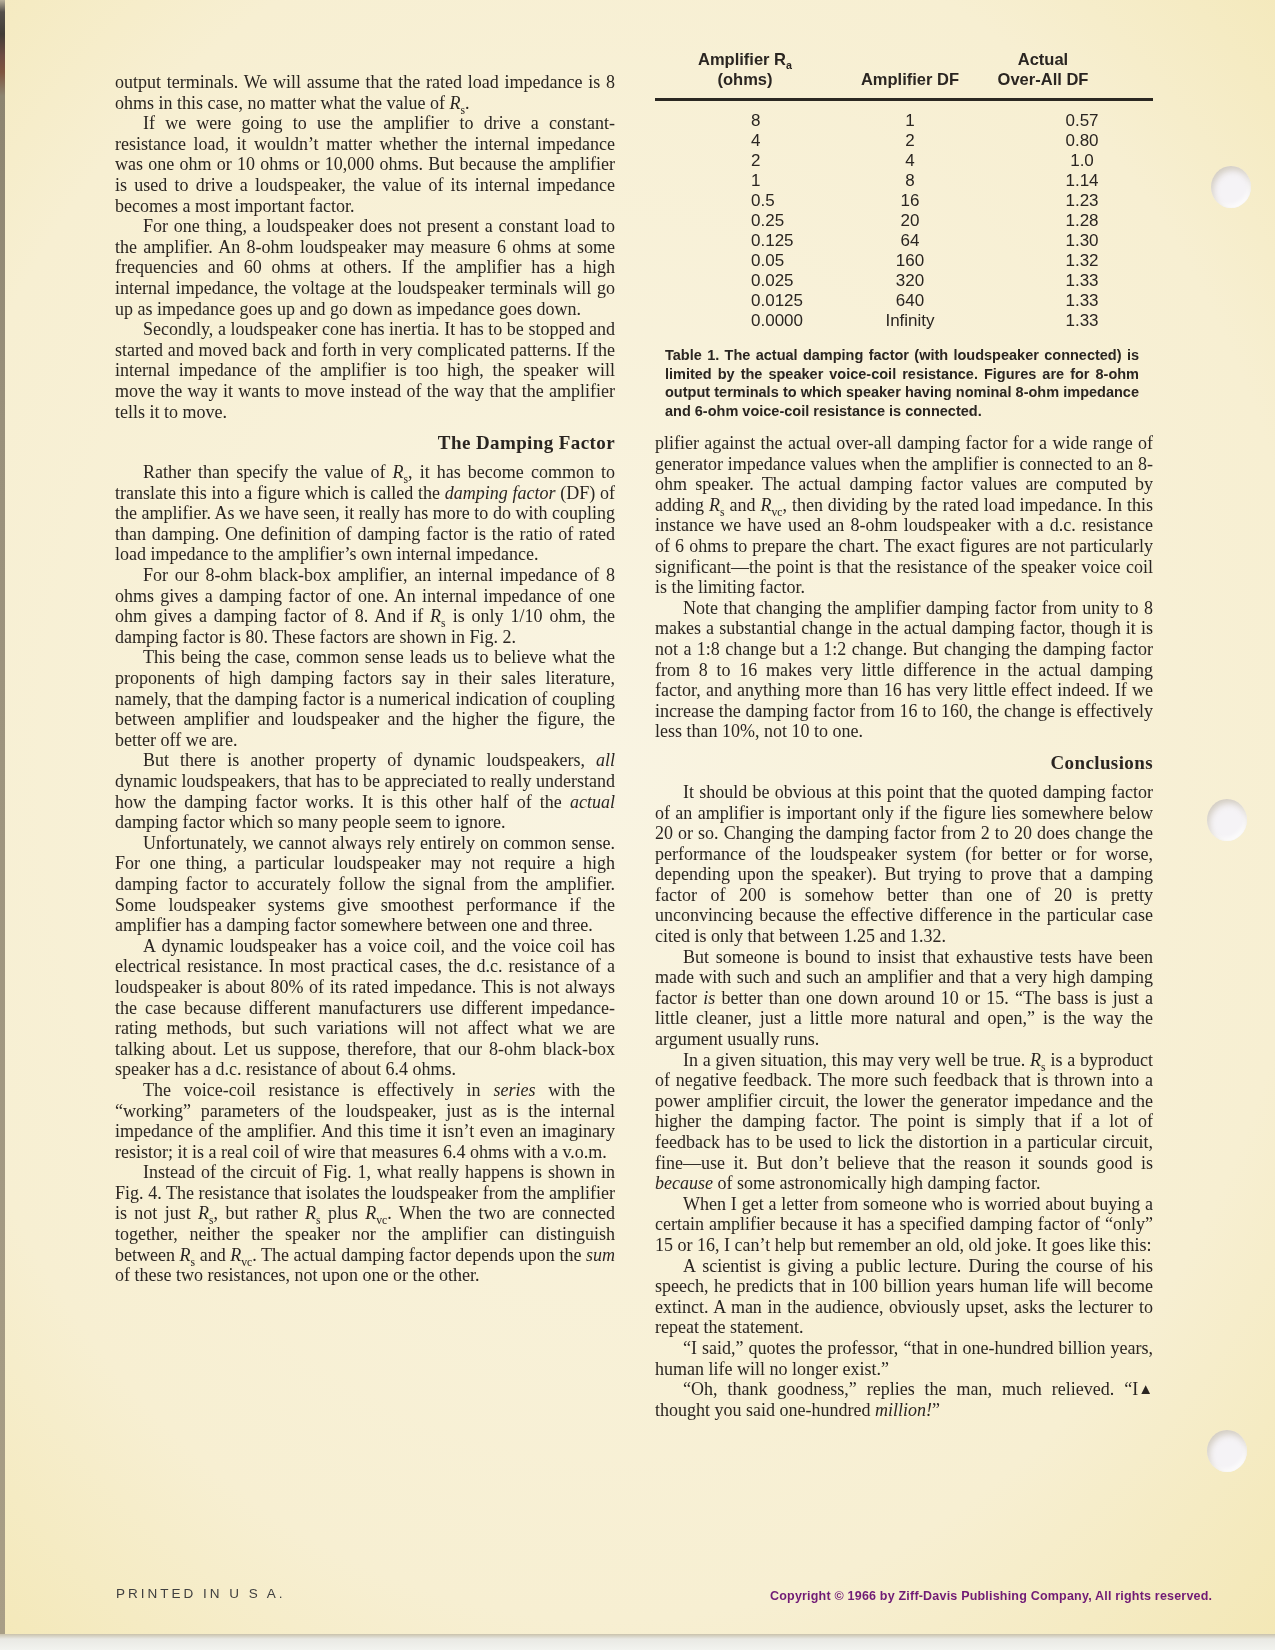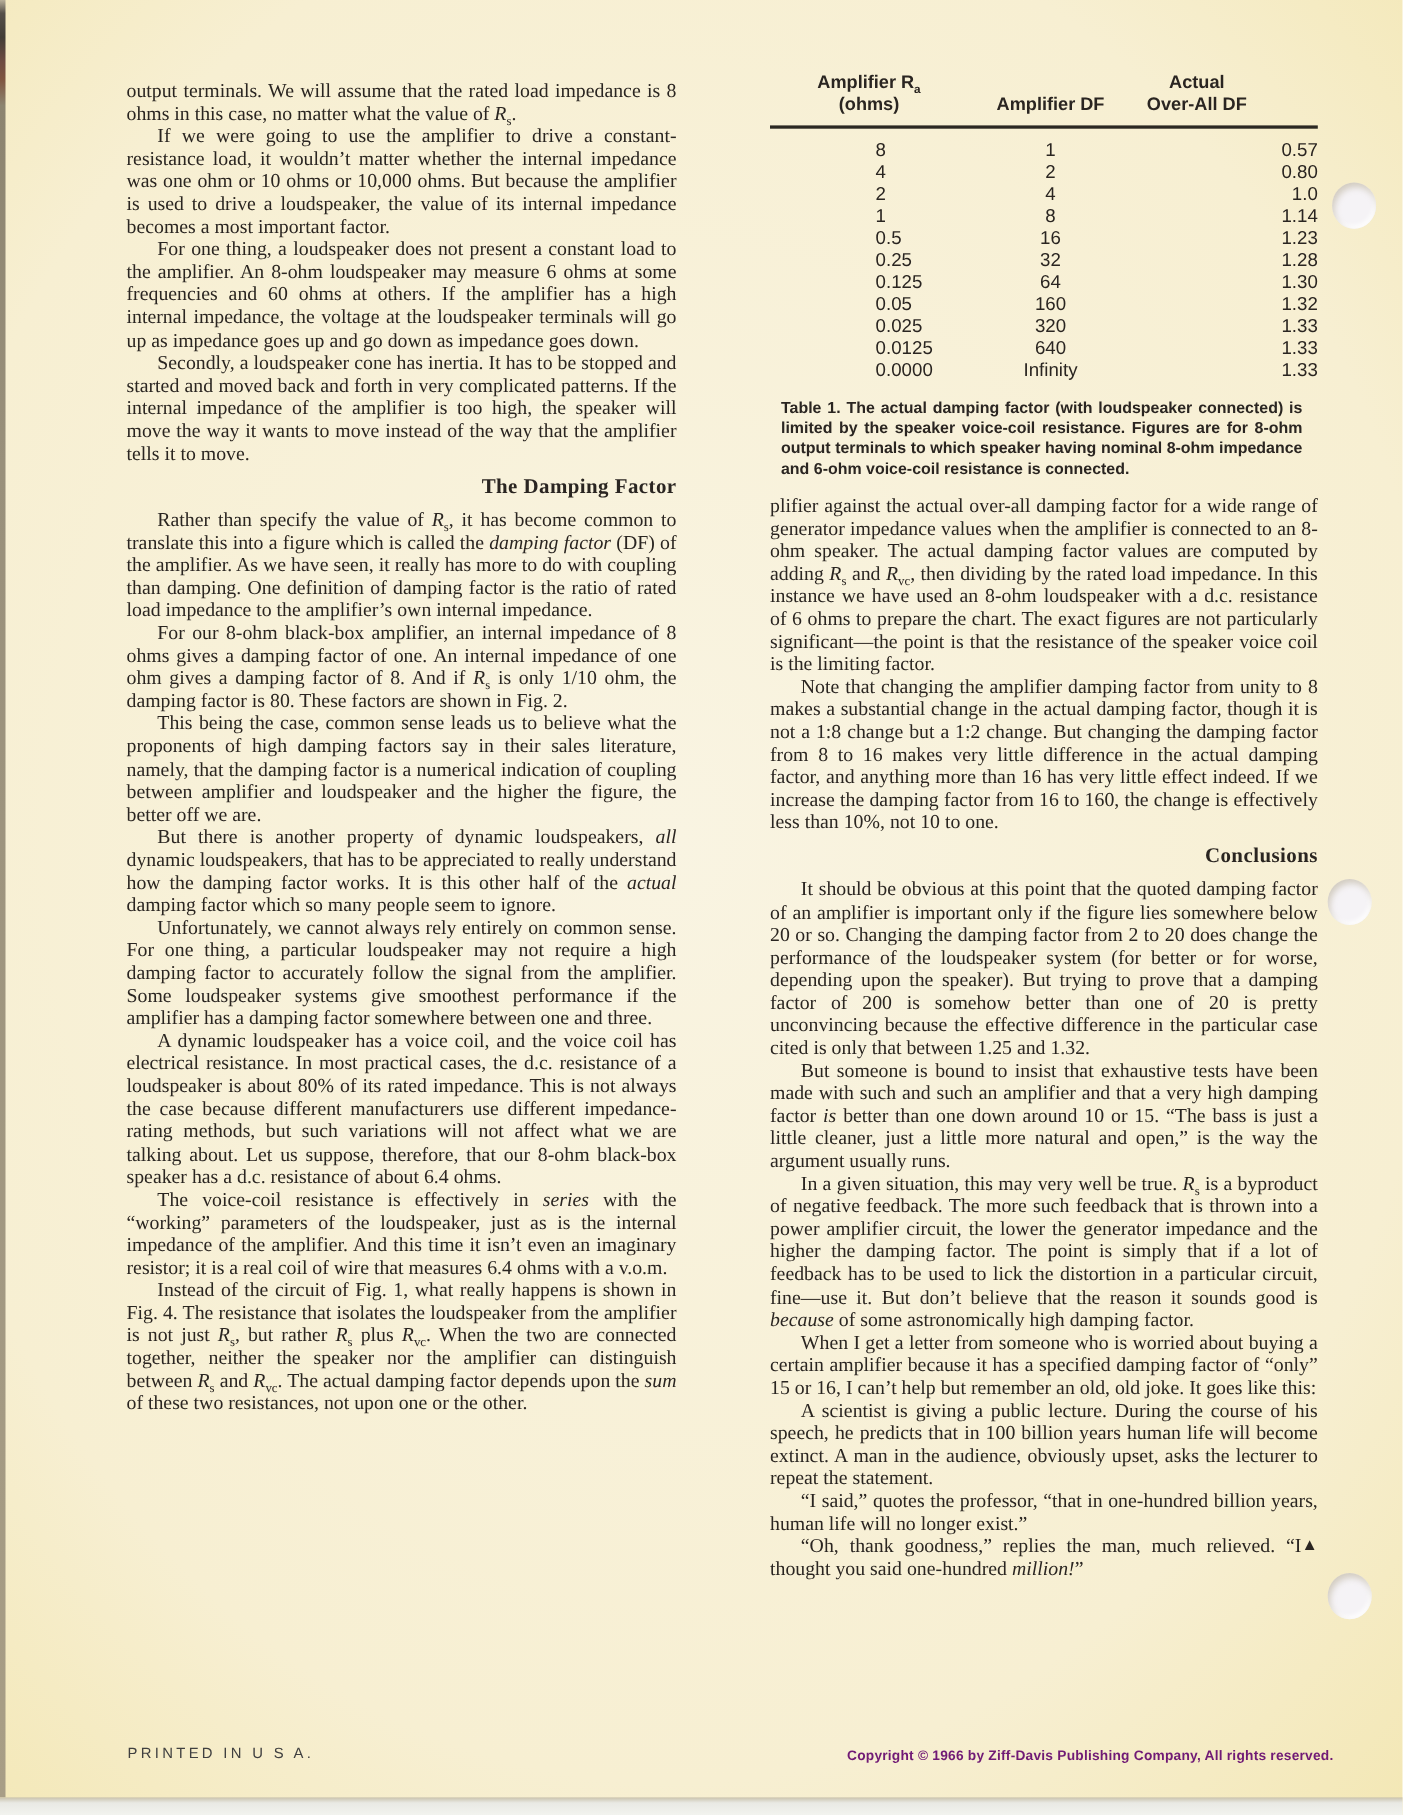--- a/index.html
+++ b/index.html
@@ -23,21 +23,21 @@
     position:absolute; width:40px; height:42px; border-radius:50%;
     background:#f5f3f6;
     box-shadow: inset 2px 4px 6px rgba(160,148,115,0.40), inset -2px -3px 4px rgba(255,255,255,0.85);
   }
   #hole-1 { left:1211px; top:166px; }
   #hole-2 { left:1207px; top:799px; }
   #hole-3 { left:1207px; top:1430px; }
 
   
   .col-left  { position:absolute; left:115px; top:72px;  width:500px; }
-  .col-right { position:absolute; left:655px; top:60px;  width:498px;margin-left:45px; }
+  .col-right { position:absolute; left:655px; top:44px;  width:498px; }
 
   p.body-para {
     margin:0; font-size:18px; line-height:20.6px;
     text-align:justify; text-indent:28px;
   }
   p.no-indent { text-indent:0; }
   h2.section-heading {
     margin:10px 0 8px; font-size:19px; line-height:22px;
     text-align:right; font-weight:bold; letter-spacing:0.4px;
   }
@@ -46,21 +46,21 @@
   
   .data-table { padding-top:6px; font-family:"Liberation Sans", "DejaVu Sans", sans-serif; }
   .t-head { display:flex; align-items:flex-end; }
   .t-h { font-weight:bold; font-size:16.5px; line-height:19.5px; text-align:center; }
   .c1 { width:180px; } .c2 { width:150px; } .c3 { width:168px; }
   .t-h.c3 { padding-right:52px; box-sizing:border-box; }
   .t-rule { height:3px; background:#2b2822; margin:9px 0 10px; }
   .t-row { display:flex; font-size:17px; line-height:20px; }
   .t-row .c1 { padding-left:96px; box-sizing:border-box; text-align:left; }
   .t-row .c2 { text-align:center; }
-  .t-row .c3 { padding-left:26px; box-sizing:border-box; text-align:right; }
+  .t-row .c3 { padding-left:26px; box-sizing:border-box; text-align:center; }
   .t-caption {
     margin:15px 14px 13px 10px;
     font-family:"Liberation Sans", "DejaVu Sans", sans-serif;
     font-weight:bold; font-size:14.5px; line-height:18.5px; text-align:justify;
   }
 
   
   .printed-note {
     position:absolute; left:116px; top:1586px;
     font-family:"Liberation Sans", "DejaVu Sans", sans-serif;
@@ -127,21 +127,21 @@
           <div class="c2">8</div>
           <div class="c3">1.14</div>
         </div>
         <div class="t-row">
           <div class="c1">0.5</div>
           <div class="c2">16</div>
           <div class="c3">1.23</div>
         </div>
         <div class="t-row">
           <div class="c1">0.25</div>
-          <div class="c2">32</div>
+          <div class="c2">20</div>
           <div class="c3">1.28</div>
         </div>
         <div class="t-row">
           <div class="c1">0.125</div>
           <div class="c2">64</div>
           <div class="c3">1.30</div>
         </div>
         <div class="t-row">
           <div class="c1">0.05</div>
           <div class="c2">160</div>

